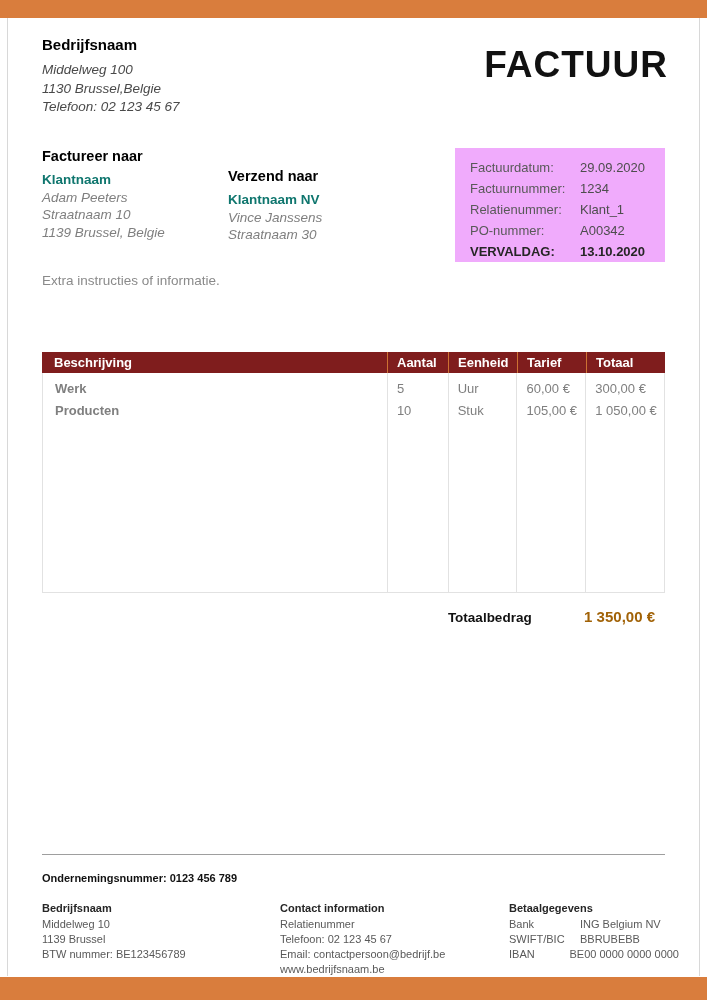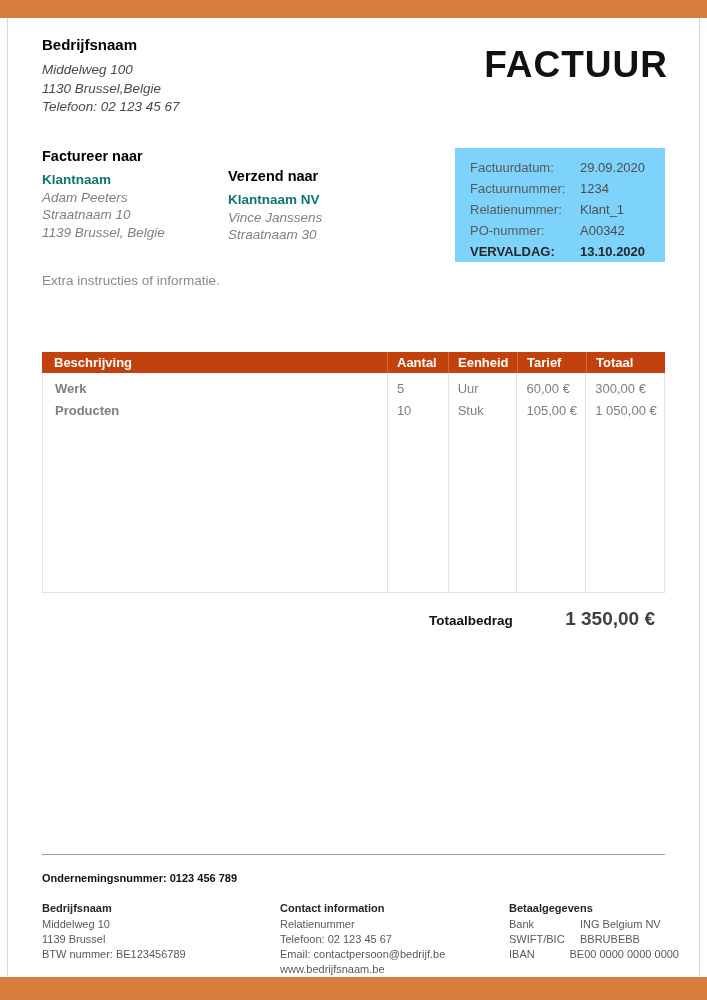--- a/index.html
+++ b/index.html
@@ -33,35 +33,35 @@
   .addr-bill { left:42px; }
   .addr-ship { left:228px;margin-top:20px; }
   .addr-title { font-size:14.5px; font-weight:bold; color:#000; margin-bottom:7px; }
   .addr-name { font-size:13.5px; font-weight:bold; color:#0f766e; line-height:17.5px; }
   .addr-line { font-size:13.5px; font-style:italic; color:#7f7f7f; line-height:17.5px; white-space:nowrap; }
   .addr-line .upright { font-style:normal; }
 
   
   .meta-box {
     position:absolute; left:455px; top:148px; width:210px; height:114px;
-    background:#7dd3fc; padding:9px 8px 0 15px;
+    background:#f0abfc; padding:9px 8px 0 15px;
   }
   .meta-row { display:flex; line-height:21px; font-size:13px; }
   .meta-label { width:110px; color:#595959; }
   .meta-value { color:#4d4d4d; }
   .meta-row.due .meta-label, .meta-row.due .meta-value { font-weight:bold; color:#262626; }
 
   
   .order-info { position:absolute; left:42px; top:273px; }
   .order-info-title { font-size:13.5px; font-weight:bold; color:#1a1a1a; margin-bottom:4px; }
   .order-info-note { font-size:13.5px; color:#8a8a8a; }
 
   
   .items-table { position:absolute; left:42px; top:352px; width:623px; }
-  .thead { display:flex; height:21px; background:#c2410c; }
+  .thead { display:flex; height:21px; background:#7f1d1d; }
   .th {
     font-size:13px; font-weight:bold; color:#ffffff; line-height:21px;
     border-left:1px solid #cd7132;
   }
   .th:first-child { border-left:none; }
   .tbody {
     display:flex; height:220px;
     border:1px solid #e2e2e2; border-top:none;
   }
   .tcol { border-left:1px solid #e2e2e2; padding-top:5px; }
@@ -72,21 +72,21 @@
   .c-unit  { width:69px;  padding-left:9px; }
   .c-rate  { width:69px;  padding-left:9px; }
   .c-total { width:79px;  padding-left:9px; }
   .tcol.c-desc, .tcol.c-qty, .tcol.c-unit, .tcol.c-rate, .tcol.c-total { padding-left:0; }
   .tcol .cell.d { padding-left:12px; }
   .tcol .cell.n { padding-left:9px; }
 
   
   .totals-row { position:absolute; left:42px; top:608px; width:613px; text-align:right; }
   .totals-label { font-size:13.5px; font-weight:bold; color:#111; margin-right:48px; }
-  .totals-value { font-size:19px; font-weight:bold; color:#404040; }
+  .totals-value { font-size:15px; font-weight:bold; color:#a16207; }
 
   
   .footer-divider { position:absolute; left:42px; top:854px; width:623px; height:1px; background:#9e9e9e; }
   .company-number { position:absolute; left:42px; top:872px; font-size:11px; font-weight:bold; color:#111; }
   .footer-col { position:absolute; top:901px; }
   .fc-1 { left:42px; }
   .fc-2 { left:280px; }
   .fc-3 { left:509px; width:170px; }
   .footer-title { font-size:11px; font-weight:bold; color:#262626; line-height:15px; margin-bottom:1px; }
   .footer-line { font-size:11px; color:#595959; line-height:15px; white-space:nowrap; }

